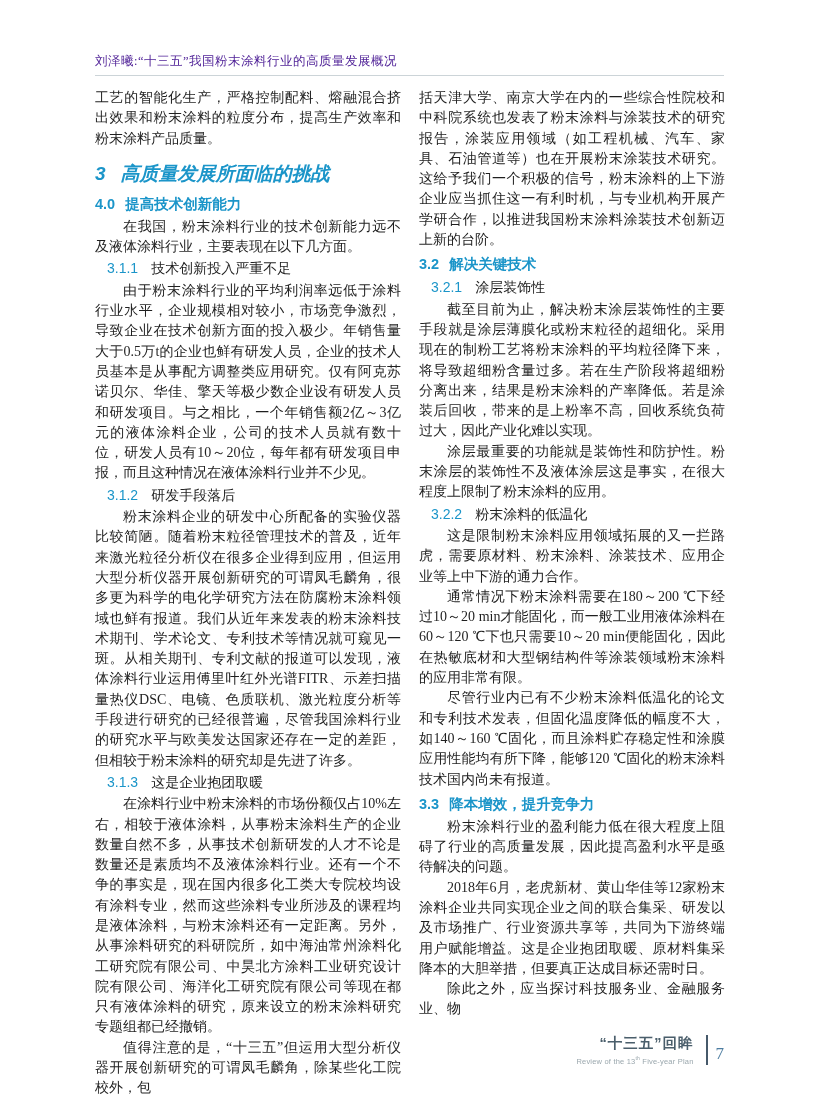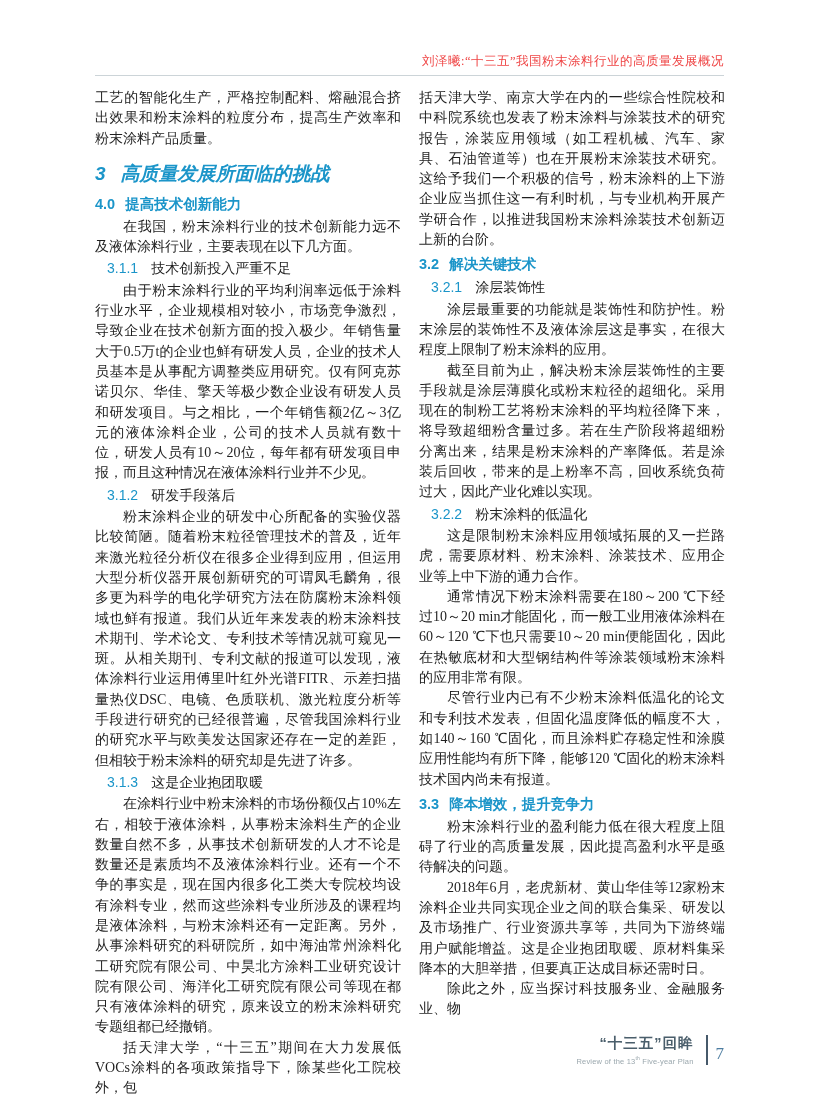--- a/index.html
+++ b/index.html
@@ -1,22 +1,22 @@
 <!DOCTYPE html>
 <html lang="zh"><head>
 <meta charset="utf-8">
 <style>
   html,body{margin:0;padding:0;background:#ffffff;}
   .page{
     position:relative;width:816px;height:1099px;background:#ffffff;
     overflow:hidden;font-family:"Liberation Serif",serif;
   }
   .running-header{
-    position:absolute;top:53px;left:95px;width:629px;text-align:right;
-    font-size:12.5px;color:#ef4444;letter-spacing:0.5px;
+    position:absolute;top:53px;left:95px;width:629px;text-align:left;
+    font-size:12.5px;color:#4c1d95;letter-spacing:0.5px;
   }
   .header-rule{
     position:absolute;top:75px;left:95px;width:629px;height:1px;background:#ccd4d8;
   }
   .col{
     position:absolute;top:88px;width:306px;
     font-size:14px;line-height:20.3px;color:#1f1f1f;text-align:justify;
   }
   .col-left{left:95px;}
   .col-right{left:419px;}
@@ -71,28 +71,28 @@
       <p class="para">工艺的智能化生产，严格控制配料、熔融混合挤出效果和粉末涂料的粒度分布，提高生产效率和粉末涂料产品质量。</p>
       <div class="h2"><span class="hnum">3</span><span class="htext">高质量发展所面临的挑战</span></div>
       <div class="h3"><span class="hnum">4.0</span><span class="htext">提高技术创新能力</span></div>
       <p class="para indent">在我国，粉末涂料行业的技术创新能力远不及液体涂料行业，主要表现在以下几方面。</p>
       <div class="h4"><span class="hnum">3.1.1</span><span class="htext">技术创新投入严重不足</span></div>
       <p class="para indent">由于粉末涂料行业的平均利润率远低于涂料行业水平，企业规模相对较小，市场竞争激烈，导致企业在技术创新方面的投入极少。年销售量大于0.5万t的企业也鲜有研发人员，企业的技术人员基本是从事配方调整类应用研究。仅有阿克苏诺贝尔、华佳、擎天等极少数企业设有研发人员和研发项目。与之相比，一个年销售额2亿～3亿元的液体涂料企业，公司的技术人员就有数十位，研发人员有10～20位，每年都有研发项目申报，而且这种情况在液体涂料行业并不少见。</p>
       <div class="h4"><span class="hnum">3.1.2</span><span class="htext">研发手段落后</span></div>
       <p class="para indent">粉末涂料企业的研发中心所配备的实验仪器比较简陋。随着粉末粒径管理技术的普及，近年来激光粒径分析仪在很多企业得到应用，但运用大型分析仪器开展创新研究的可谓凤毛麟角，很多更为科学的电化学研究方法在防腐粉末涂料领域也鲜有报道。我们从近年来发表的粉末涂料技术期刊、学术论文、专利技术等情况就可窥见一斑。从相关期刊、专利文献的报道可以发现，液体涂料行业运用傅里叶红外光谱FITR、示差扫描量热仪DSC、电镜、色质联机、激光粒度分析等手段进行研究的已经很普遍，尽管我国涂料行业的研究水平与欧美发达国家还存在一定的差距，但相较于粉末涂料的研究却是先进了许多。</p>
       <div class="h4"><span class="hnum">3.1.3</span><span class="htext">这是企业抱团取暖</span></div>
       <p class="para indent">在涂料行业中粉末涂料的市场份额仅占10%左右，相较于液体涂料，从事粉末涂料生产的企业数量自然不多，从事技术创新研发的人才不论是数量还是素质均不及液体涂料行业。还有一个不争的事实是，现在国内很多化工类大专院校均设有涂料专业，然而这些涂料专业所涉及的课程均是液体涂料，与粉末涂料还有一定距离。另外，从事涂料研究的科研院所，如中海油常州涂料化工研究院有限公司、中昊北方涂料工业研究设计院有限公司、海洋化工研究院有限公司等现在都只有液体涂料的研究，原来设立的粉末涂料研究专题组都已经撤销。</p>
-      <p class="para indent">括天津大学，“十三五”期间在大力发展低VOCs涂料的各项政策指导下，除某些化工院校外，包</p>
+      <p class="para indent">值得注意的是，“十三五”但运用大型分析仪器开展创新研究的可谓凤毛麟角，除某些化工院校外，包</p>
     </div>
   <div class="col col-right" id="col-right">
       <p class="para">括天津大学、南京大学在内的一些综合性院校和中科院系统也发表了粉末涂料与涂装技术的研究报告，涂装应用领域（如工程机械、汽车、家具、石油管道等）也在开展粉末涂装技术研究。这给予我们一个积极的信号，粉末涂料的上下游企业应当抓住这一有利时机，与专业机构开展产学研合作，以推进我国粉末涂料涂装技术创新迈上新的台阶。</p>
       <div class="h3"><span class="hnum">3.2</span><span class="htext">解决关键技术</span></div>
       <div class="h4"><span class="hnum">3.2.1</span><span class="htext">涂层装饰性</span></div>
+      <p class="para indent">截至目前为止，解决粉末涂层装饰性的主要手段就是涂层薄膜化或粉末粒径的超细化。采用现在的制粉工艺将粉末涂料的平均粒径降下来，将导致超细粉含量过多。若在生产阶段将超细粉分离出来，结果是粉末涂料的产率降低。若是涂装后回收，带来的是上粉率不高，回收系统负荷过大，因此产业化难以实现。</p>
       <p class="para indent">涂层最重要的功能就是装饰性和防护性。粉末涂层的装饰性不及液体涂层这是事实，在很大程度上限制了粉末涂料的应用。</p>
-      <p class="para indent">截至目前为止，解决粉末涂层装饰性的主要手段就是涂层薄膜化或粉末粒径的超细化。采用现在的制粉工艺将粉末涂料的平均粒径降下来，将导致超细粉含量过多。若在生产阶段将超细粉分离出来，结果是粉末涂料的产率降低。若是涂装后回收，带来的是上粉率不高，回收系统负荷过大，因此产业化难以实现。</p>
       <div class="h4"><span class="hnum">3.2.2</span><span class="htext">粉末涂料的低温化</span></div>
       <p class="para indent">这是限制粉末涂料应用领域拓展的又一拦路虎，需要原材料、粉末涂料、涂装技术、应用企业等上中下游的通力合作。</p>
       <p class="para indent">通常情况下粉末涂料需要在180～200 ℃下经过10～20 min才能固化，而一般工业用液体涂料在60～120 ℃下也只需要10～20 min便能固化，因此在热敏底材和大型钢结构件等涂装领域粉末涂料的应用非常有限。</p>
       <p class="para indent">尽管行业内已有不少粉末涂料低温化的论文和专利技术发表，但固化温度降低的幅度不大，如140～160 ℃固化，而且涂料贮存稳定性和涂膜应用性能均有所下降，能够120 ℃固化的粉末涂料技术国内尚未有报道。</p>
       <div class="h3"><span class="hnum">3.3</span><span class="htext">降本增效，提升竞争力</span></div>
       <p class="para indent">粉末涂料行业的盈利能力低在很大程度上阻碍了行业的高质量发展，因此提高盈利水平是亟待解决的问题。</p>
       <p class="para indent">2018年6月，老虎新材、黄山华佳等12家粉末涂料企业共同实现企业之间的联合集采、研发以及市场推广、行业资源共享等，共同为下游终端用户赋能增益。这是企业抱团取暖、原材料集采降本的大胆举措，但要真正达成目标还需时日。</p>
       <p class="para indent">除此之外，应当探讨科技服务业、金融服务业、物</p>
     </div>
 

